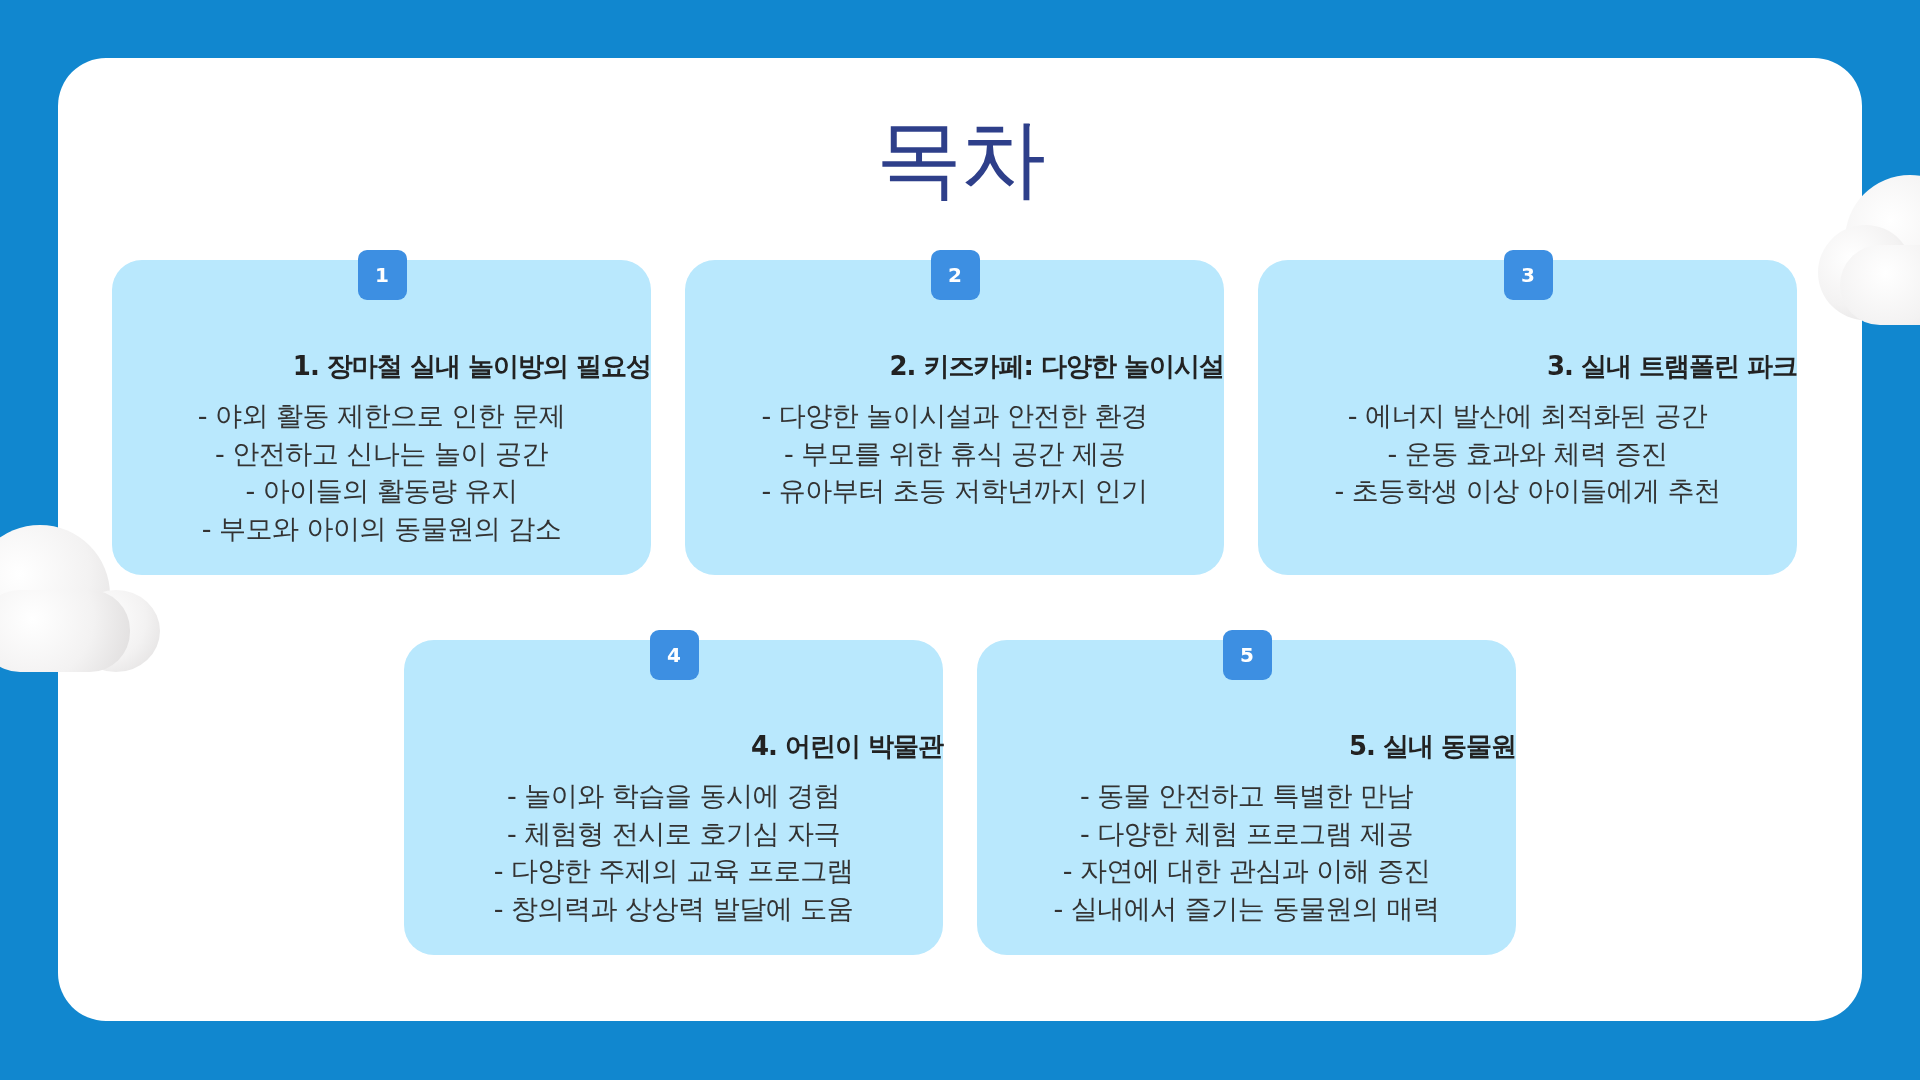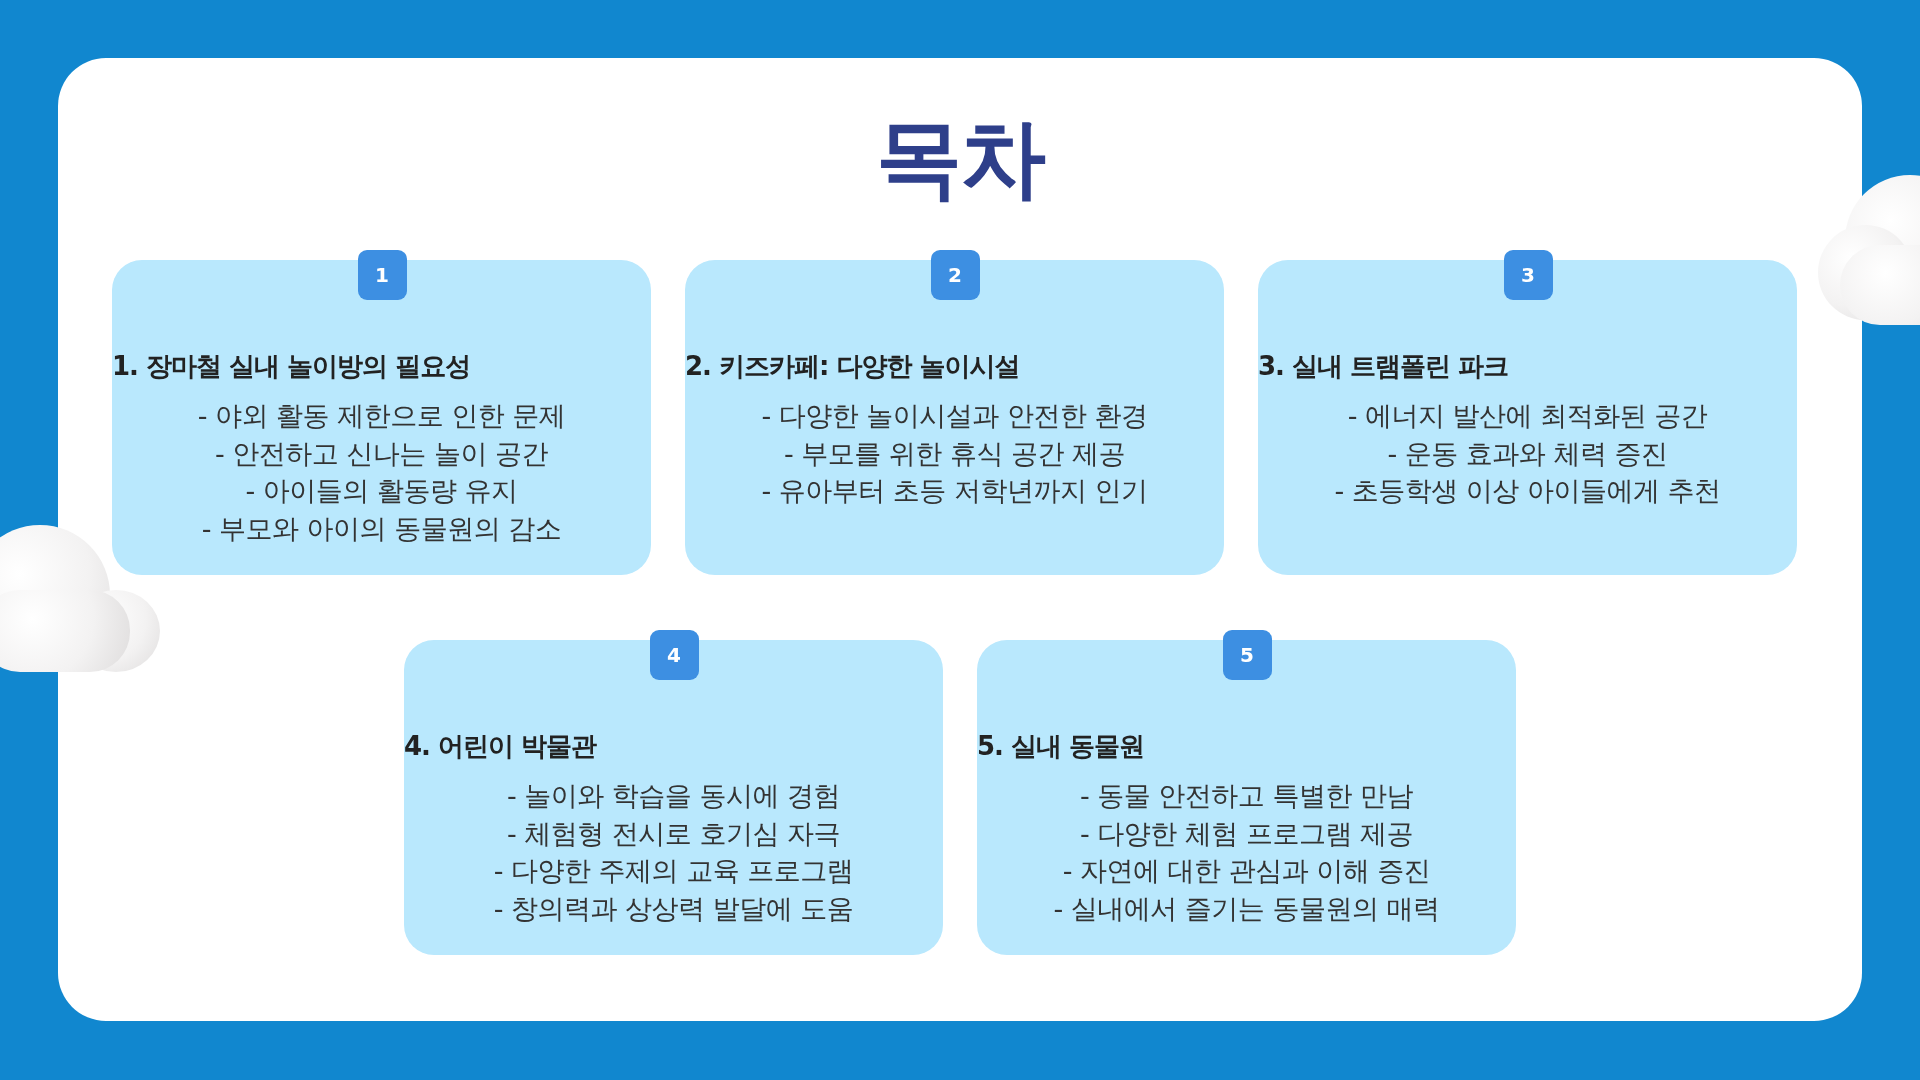--- a/index.html
+++ b/index.html
@@ -23,21 +23,21 @@
       background: #FFFFFF;
       border-radius: 48px;
     }
     .page-title {
       position: absolute;
       left: 0;
       top: 98px;
       width: 1920px;
       text-align: center;
       font-size: 86px;
-      font-weight: bold;
+      font-weight: normal;
       color: #2E3F8A;
       line-height: 120px;
       letter-spacing: -2px;
       z-index: 2;
     }
     .card {
       position: absolute;
       width: 539px;
       height: 315px;
       background: #B9E8FD;
@@ -57,21 +57,21 @@
       font-weight: bold;
       font-size: 20px;
       line-height: 50px;
       text-align: center;
     }
     .card-title {
       position: absolute;
       top: 86px;
       left: 0;
       width: 100%;
-      text-align: left;
+      text-align: right;
       font-size: 26px;
       font-weight: bold;
       color: #222222;
       line-height: 40px;
       letter-spacing: -1px;
     }
     .card-items {
       position: absolute;
       top: 137px;
       left: 0;

